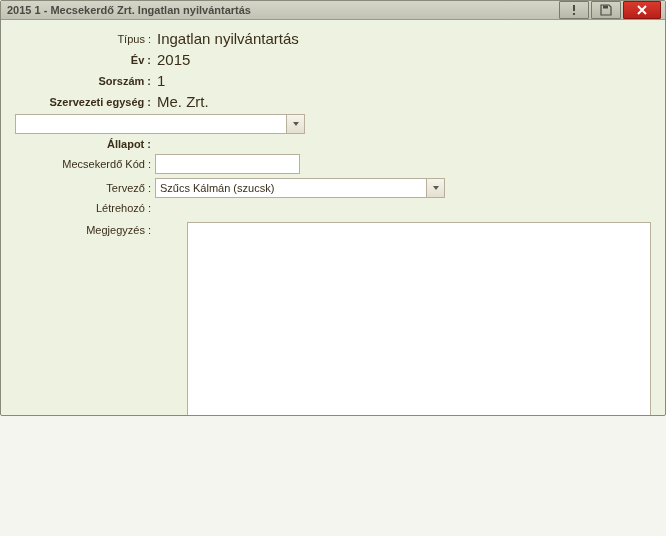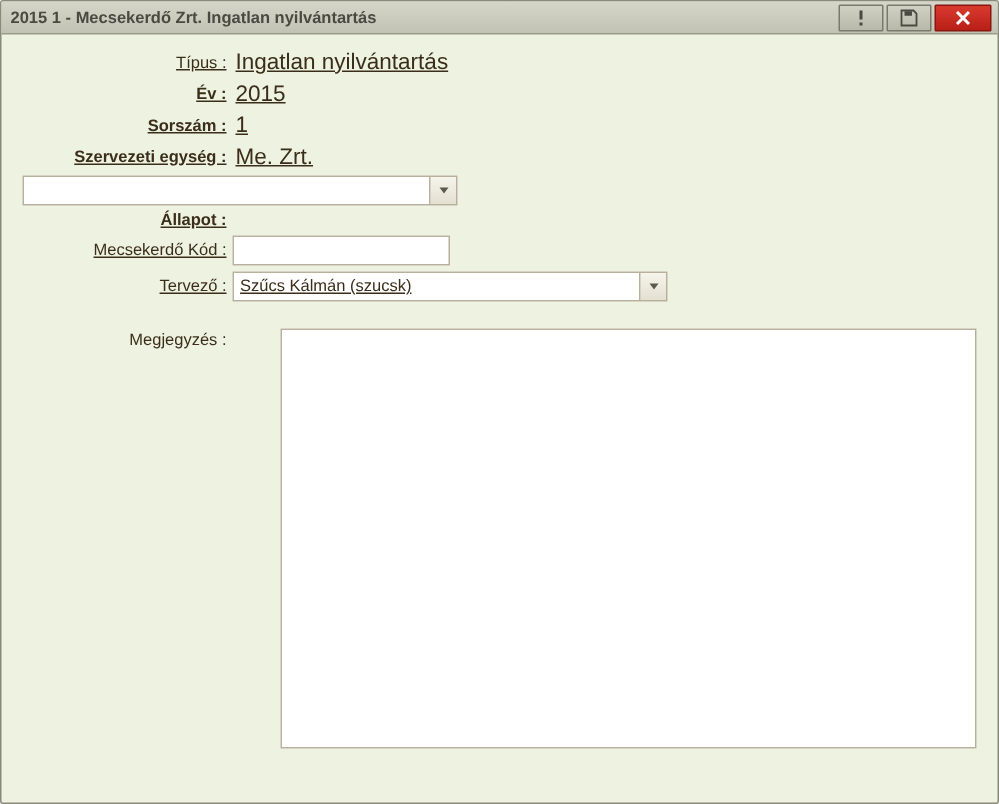--- a/index.html
+++ b/index.html
@@ -4,21 +4,21 @@
 <style>
   * { box-sizing: border-box; margin: 0; padding: 0; }
   body {
     font-family: Verdana, Arial, sans-serif;
     font-size: 11px;
     background: #f5f5f0;
     color: #3a2e1a;
   }
   .window {
     width: 666px;
-    height: 536px;
+    height: 416px;
     border: 1px solid #8a8a7a;
     background: #eef2e1;
     display: flex;
     flex-direction: column;
     position: relative;
     border-radius: 2px;
     justify-content: center;
   }
   .titlebar {
     height: 22px;
@@ -58,21 +58,20 @@
     flex-direction: column;
   }
   .form-grid {
     display: flex;
     flex-direction: column;
     gap: 4px;
   }
   .row {
     display: flex;
     align-items: center;
-    text-decoration: underline;
   }
   .label {
     width: 140px;
     text-align: right;
     padding-right: 4px;
     font-size: 11px;
     color: #3a2e1a;
   }
   .label.bold { font-weight: bold; }
   .value {
@@ -115,21 +114,21 @@
     font-size: 11px;
     padding: 0 4px;
     outline: none;
     font-family: inherit;
     color: #3a2e1a;
   }
   .memo-row {
     display: flex;
     align-items: flex-start;
     flex: 1 1 auto;
-    margin-top: 14px;
+    margin-top: 4px;
     gap: 32px;
   }
   .memo {
     flex: 1 1 auto;
     height: 280px;
     border: 1px solid #b8b09c;
     background: #fff;
     font-size: 11px;
     padding: 3px 4px;
     outline: none;
@@ -212,20 +211,24 @@
         <div class="combo">
           <input type="text" value="Szűcs Kálmán (szucsk)" style="">
           <div class="arrow">
             <svg viewBox="0 0 8 8">
                 <path d="M1 2 L4 6 L7 2 Z" fill="#5a5a4e"></path>
               </svg>
           </div>
         </div>
       </div>
 
+      <div class="row">
+        <div class="label">Létrehozó :</div>
+        <div class="value"></div>
+      </div>
 
       <div class="memo-row">
         <div class="label" style="padding-top:2px">Megjegyzés :</div>
         <textarea class="memo" style=""></textarea>
       </div>
 
     </div>
   </div>
 </div>
 

